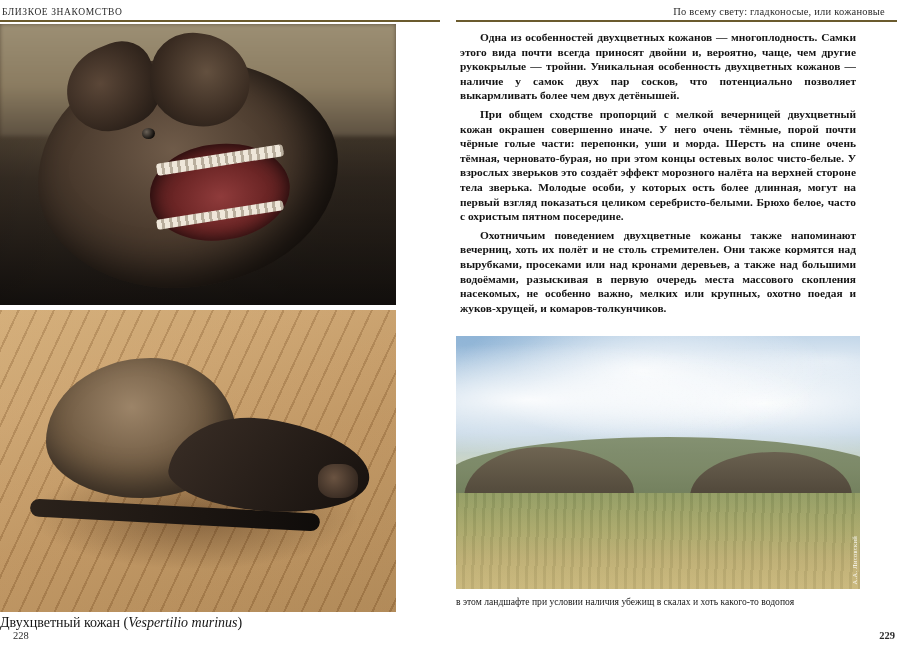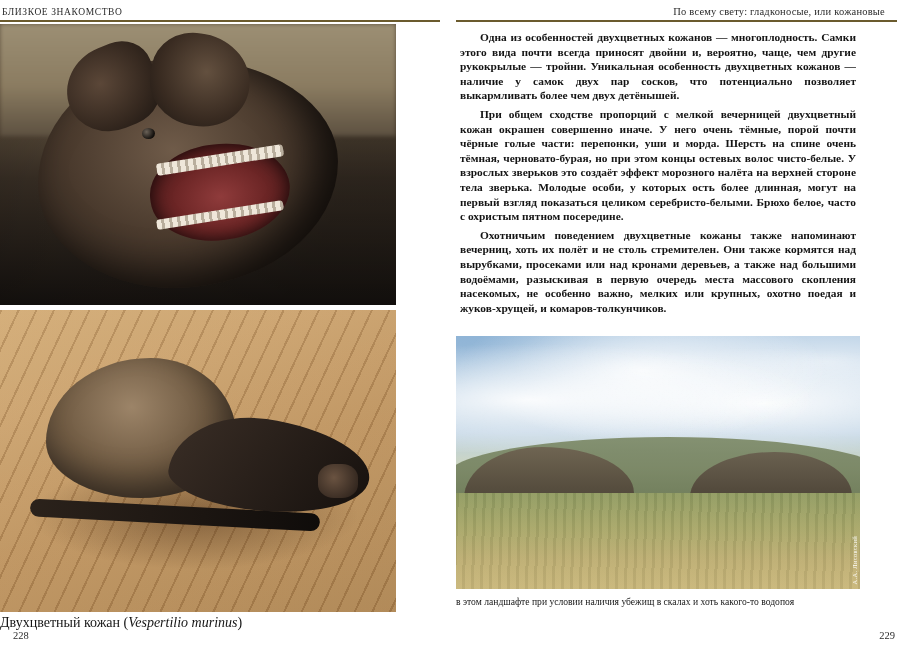--- a/index.html
+++ b/index.html
@@ -241,21 +241,21 @@
   }
   .caption-right div + div { margin-top: 3px; margin-left: 22px; }
 
   .folio {
     position: absolute;
     bottom: 8px;
     font-size: 10.5px;
     color: #2b2b2b;
   }
   .folio-left { left: 13px; }
-  .folio-right { right: 2px; }
+  .folio-right { right: 2px; font-weight: bold; }
 </style>
 </head>
 <body>
 
 <div class="spread">
 
   <div class="page page-left">
 
     <div class="runhead runhead-left">
       <div class="runhead-text">БЛИЗКОЕ ЗНАКОМСТВО</div>

